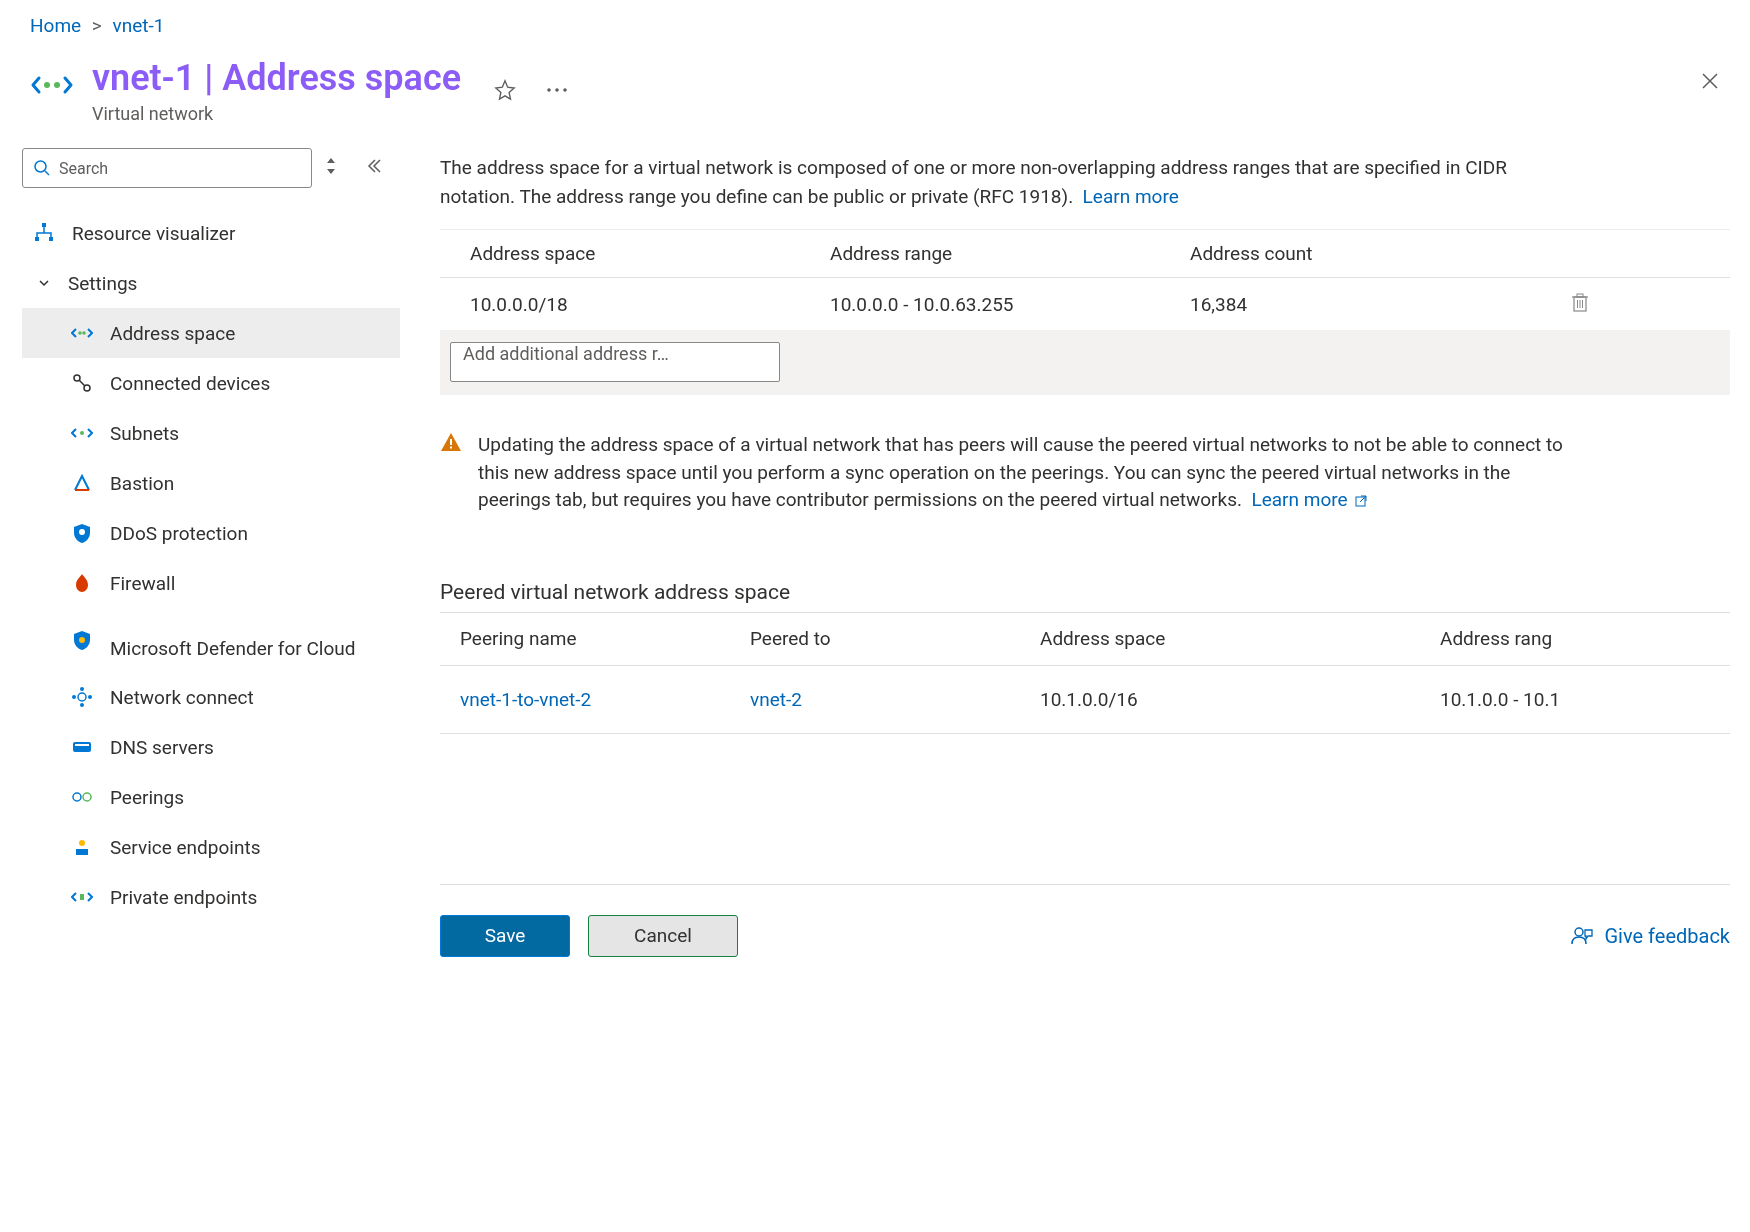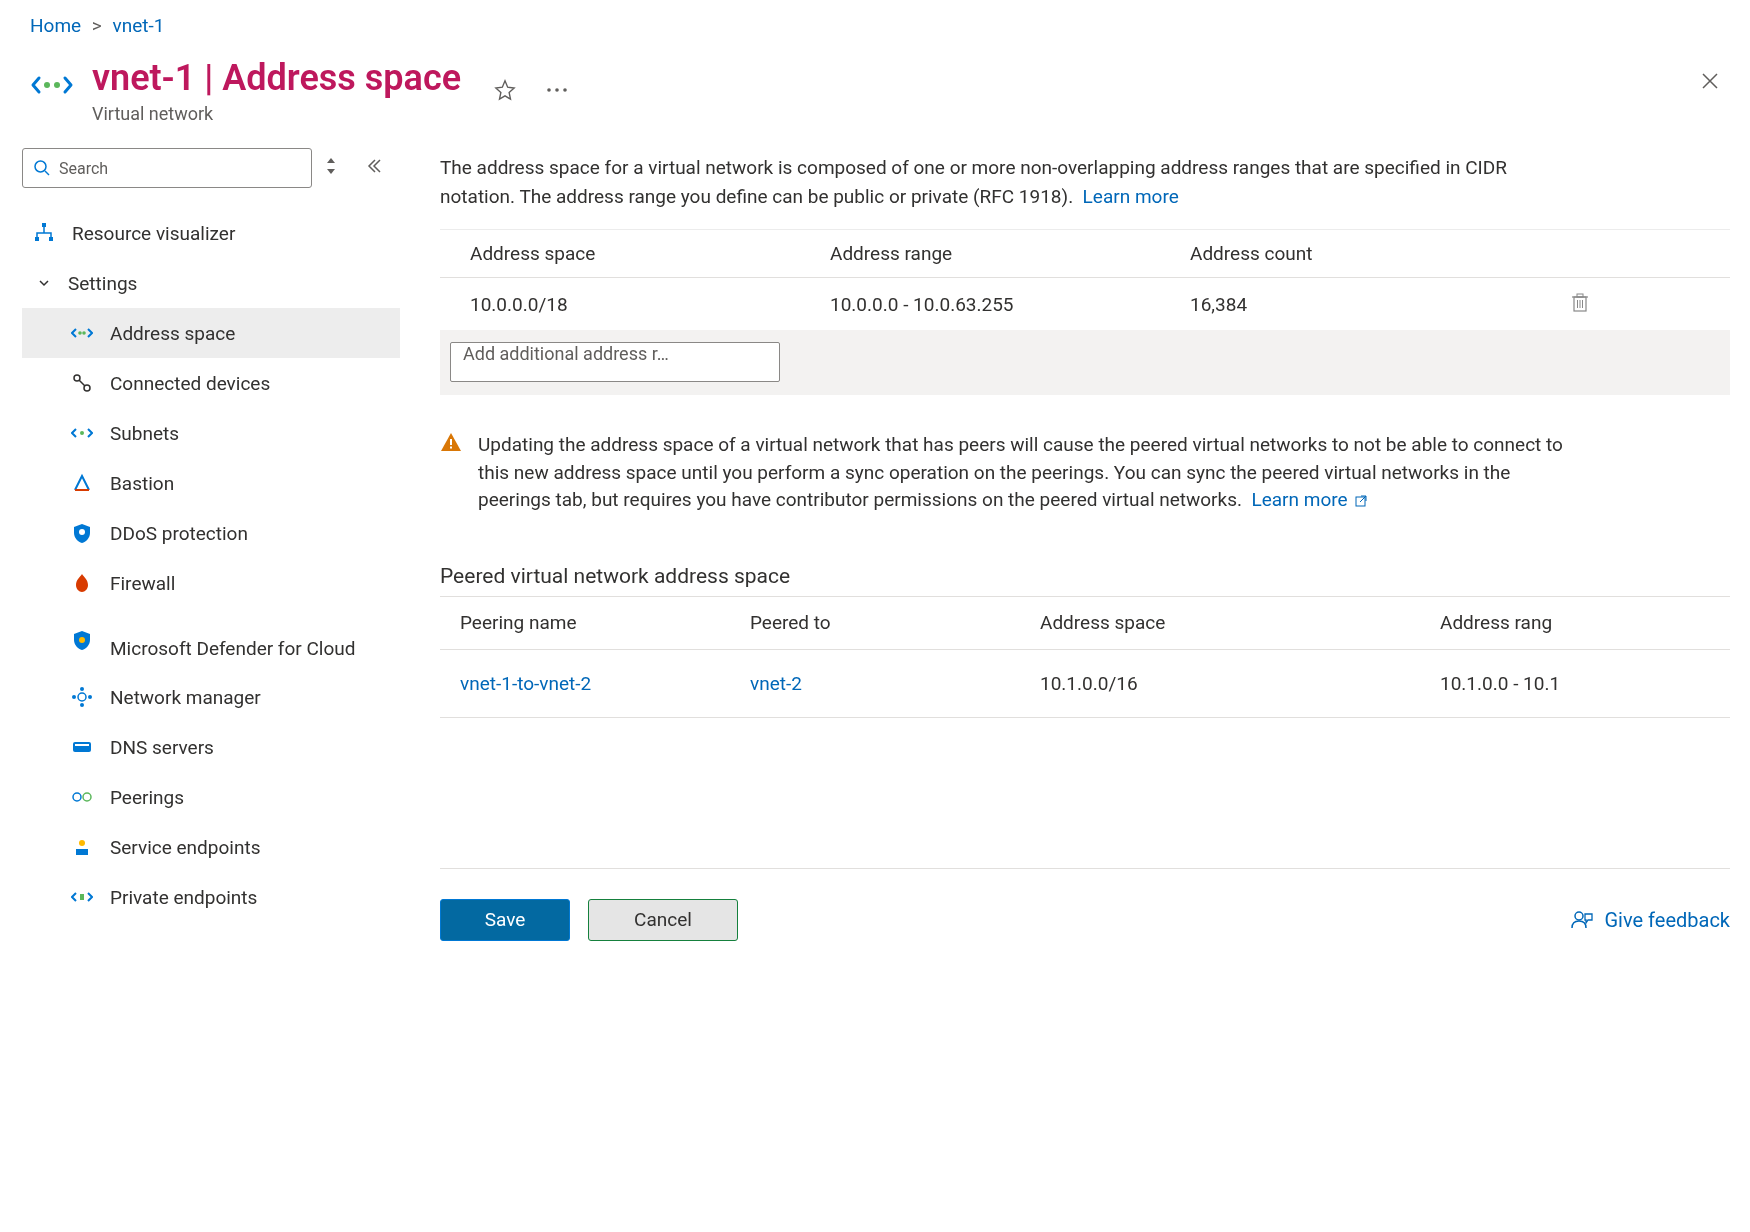--- a/index.html
+++ b/index.html
@@ -30,21 +30,21 @@
   .header-icon {
     width: 44px; height: 44px;
     margin-right: 18px;
     display:flex; align-items:center; justify-content:center;
     position: relative; top:6px;
   }
   .header-titles { flex: 1; }
   .page-title {
     font-size: 36px;
     font-weight: 600;
-    color: #be185d;
+    color: #8b5cf6;
     display:flex;
     align-items:center;
   }
   .page-subtitle { font-size: 18px; color: #605e5c; margin-top:4px;}
   .header-actions { display:flex; align-items:center; gap:24px; margin-left:30px; position:relative; top:12px;}
   .header-actions .icon-btn { display:flex; align-items:center; justify-content:center; width:28px; height:28px; cursor:pointer;}
   .close-x { margin-left:auto; font-size:26px; color:#605e5c; cursor:pointer; position:relative; top:10px;}
 
   
   .body-row { display:flex; }
@@ -136,21 +136,21 @@
     margin-top:36px;
     font-size:19px;
     line-height:1.45;
   }
   .warning .warn-icon { flex-shrink:0; }
   .warning .warn-text { max-width:1090px; }
 
   .section-title {
     font-size:21px;
     color:#323130;
-    margin-top:50px;
+    margin-top:66px;
     margin-bottom:8px;
   }
 
   .peer-table { margin-top:6px; }
   .peer-head, .peer-row {
     display:grid;
     grid-template-columns: 290px 290px 400px 200px;
     align-items:center;
     font-size:19px;
     padding-left:20px;
@@ -341,21 +341,21 @@
       <li class="nav-item indent">
         <span class="nav-icon">
           <svg width="22" height="22" viewBox="0 0 22 22">
               <circle cx="11" cy="11" r="4" fill="none" stroke="#0078d4" stroke-width="1.5"></circle>
               <circle cx="11" cy="3" r="2" fill="#0078d4"></circle>
               <circle cx="19" cy="11" r="2" fill="#0078d4"></circle>
               <circle cx="11" cy="19" r="2" fill="#0078d4"></circle>
               <circle cx="3" cy="11" r="2" fill="#0078d4"></circle>
             </svg>
         </span>
-        <span>Network manager</span>
+        <span>Network connect</span>
       </li>
       <li class="nav-item indent">
         <span class="nav-icon">
           <svg width="22" height="22" viewBox="0 0 22 22">
               <rect x="2" y="6" width="18" height="10" rx="2" fill="#0078d4"></rect>
               <rect x="4" y="8" width="14" height="2" fill="#fff"></rect>
             </svg>
         </span>
         <span>DNS servers</span>
       </li>

